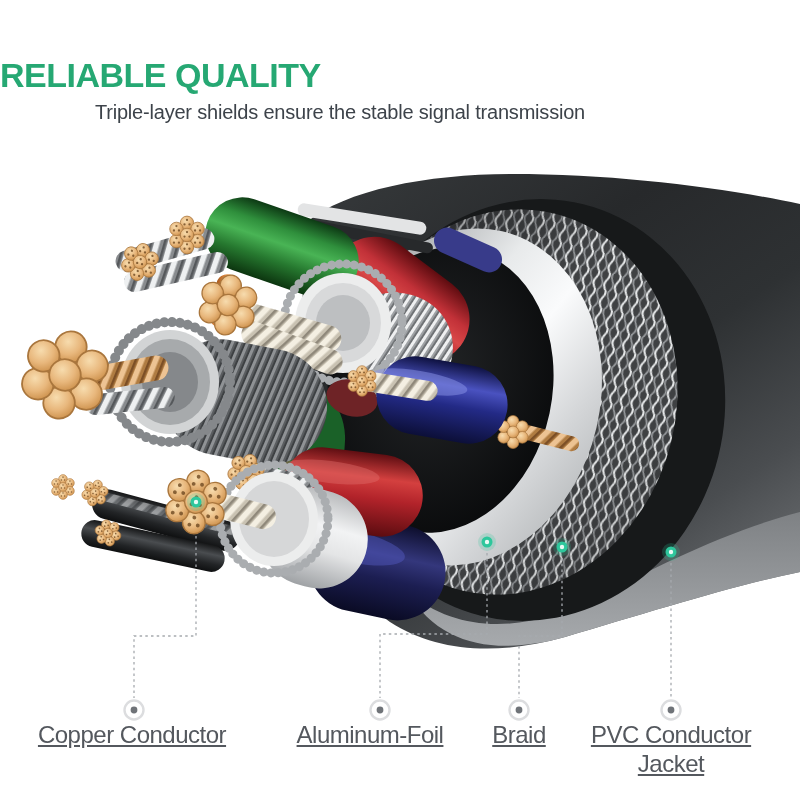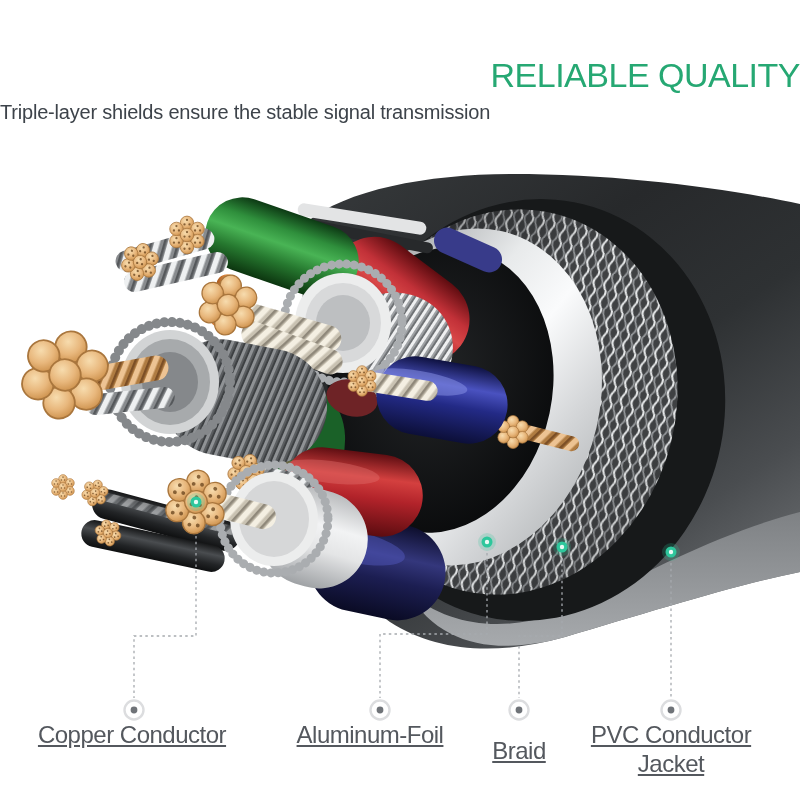--- a/index.html
+++ b/index.html
@@ -1,35 +1,35 @@
 <!DOCTYPE html>
 <html style="--accent_green: #26A873; --subtitle_text: #3D434A; --label_text: #54585E; --leader_line: #A6AAAE; --marker_ring: #DCDDDF; --marker_dot: #6F7378; --indicator_teal: #2EC79C; --copper: #E8B77C; --pvc_jacket: #2A2C2E; --braid_silver: #C9CCCE; --foil_white: #F4F5F6; --wire_green: #2E8B3D; --wire_red: #C5292F; --wire_navy: #232A86; --wire_crimson: #B2232A; --wire_indigo: #1C1E52; --wire_orange: #E78A3E;"><head>
 <meta charset="utf-8">
 <style>
   html,body{margin:0;padding:0;}
   body{
     width:800px;height:800px;position:relative;background:#ffffff;
     font-family:"Liberation Sans","DejaVu Sans",sans-serif;overflow:hidden;
   }
   .page-title{
-    position:absolute;top:56px;left:0;width:800px;text-align:right;
-    font-size:34px;font-weight:normal;letter-spacing:-0.5px;color:var(--accent_green,#26A873);
+    position:absolute;top:56px;left:0;width:800px;text-align:left;
+    font-size:34px;font-weight:bold;letter-spacing:-0.5px;color:var(--accent_green,#26A873);
   }
   .page-subtitle{
-    position:absolute;top:101px;left:0;width:680px;text-align:left;
+    position:absolute;top:101px;left:0;width:680px;text-align:center;
     font-size:20px;font-weight:400;letter-spacing:-0.2px;color:var(--subtitle_text,#3D434A);
   }
   .cable-svg{position:absolute;left:0;top:0;}
   .callout-label{
     position:absolute;top:720px;text-align:center;font-size:24px;line-height:29px;
     letter-spacing:-0.5px;color:var(--label_text,#54585E);text-decoration:underline;
   }
   #lbl-copper{left:22px;width:220px;}
   #lbl-aluminum{left:260px;width:220px;}
-  #lbl-braid{left:429px;width:180px;margin-top:16px;}
+  #lbl-braid{left:429px;width:180px;}
   #lbl-pvc{left:583px;width:176px;}
 </style>
 </head>
 <body>
 
 <div class="page-title">RELIABLE QUALITY</div>
 <div class="page-subtitle">Triple-layer shields ensure the stable signal transmission</div>
 
 <svg class="cable-svg" width="800" height="800" viewBox="0 0 800 800" xmlns="http://www.w3.org/2000/svg">
   <defs>

